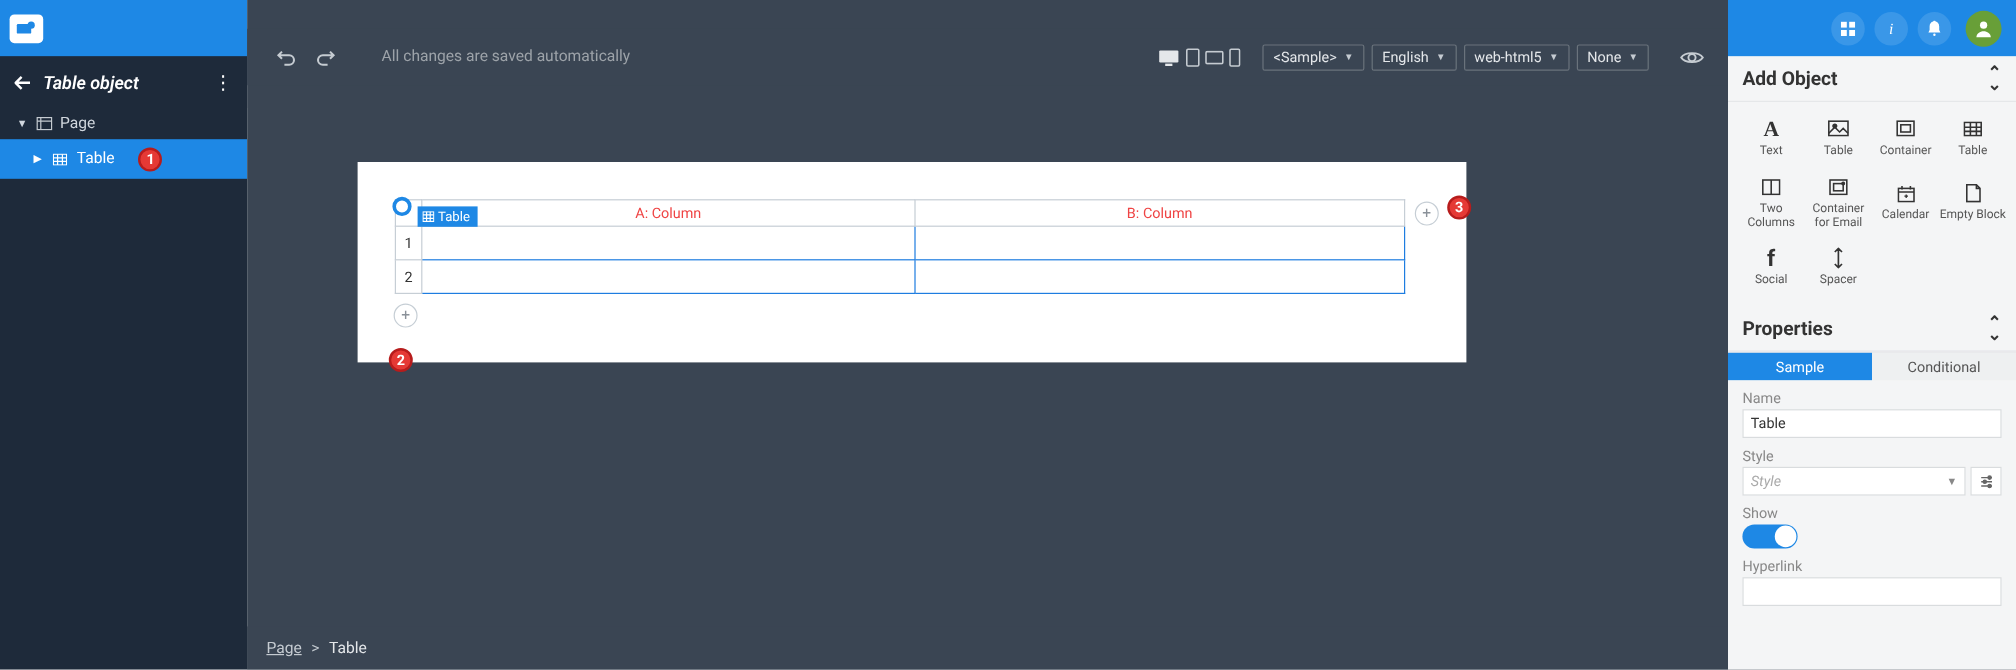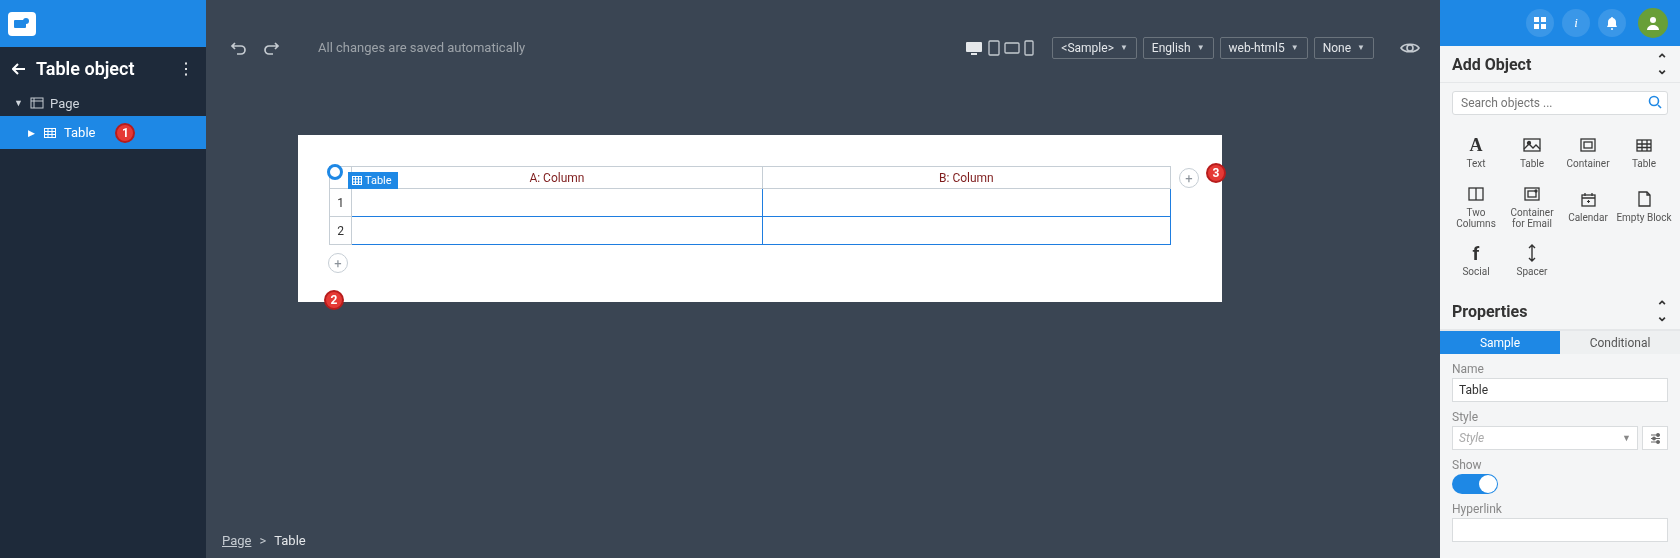--- a/index.html
+++ b/index.html
@@ -5,21 +5,21 @@
 * { margin: 0; padding: 0; box-sizing: border-box; font-family: -apple-system, BlinkMacSystemFont, "Segoe UI", Roboto, Helvetica, Arial, sans-serif; }
 body { width: 1680px; height: 558px; overflow: hidden; background: #fff; }
 .app { display: flex; height: 100%; }
 
 
 .left-col { width: 206px; display: flex; flex-direction: column; background: #1e2a3a; }
 .blue-corner { height: 47px; background: #1e88e5; display: flex; align-items: center; padding-left: 8px; }
 .corner-badge { width: 28px; height: 24px; background: #fff; border-radius: 4px; display: flex; align-items: center; justify-content: center; color:#1e88e5; font-size:13px; font-weight:700; }
 .obj-title-bar { height: 43px; display: flex; align-items: center; color: #fff; padding: 0 12px; background:#1e2a3a; }
 .obj-title-bar .back { margin-right: 10px; }
-.obj-title-bar .title { font-size: 18px; font-weight: 600; flex: 1; }
+.obj-title-bar .title { font-size: 15px; font-weight: 600; flex: 1; font-style: italic; }
 .obj-title-bar .dots { font-size: 16px; }
 .tree { color: #d0d6dd; font-size: 13px; }
 .tree-row { display: flex; align-items: center; height: 26px; padding-left: 14px; gap: 6px; cursor:pointer; }
 .tree-row.child { padding-left: 28px; height: 33px; }
 .tree-row.sel { background: #1e88e5; color: #fff; }
 .tree-row .caret { font-size:9px; width: 10px; }
 .tree-row .ic { width: 14px; text-align:center; font-size:12px; }
 
 
 .center-col { flex: 1; display: flex; flex-direction: column; background: #3a4553; min-width:0;}
@@ -35,21 +35,21 @@
 
 .canvas-wrap { flex:1; padding: 64px 40px 0 92px; overflow:hidden; position:relative; min-height:0;}
 .canvas { width: 924px; height: 167px; background:#fff; position:relative; }
 
 .table-obj { position:absolute; left:31px; top:31px; width:842px; }
 .sel-handle { position:absolute; left:-2px; top:-2px; width:16px; height:16px; border-radius:50%; border:3px solid #1e88e5; background:#fff; z-index:5;}
 .table-tag { position:absolute; left:19px; top:6px; background:#1e88e5; color:#fff; font-size:11px; padding:2px 6px 2px 4px; display:flex; align-items:center; gap:3px; z-index:4;}
 .tbl { width:100%; border-collapse:collapse; font-size:12px; }
 .tbl th, .tbl td { border:1px solid #c6ced5; height:28px; }
 .tbl th.rownum, .tbl td.rownum { width:22px; text-align:center; background:#fff; color:#333; border:1px solid #c6ced5; font-weight:400;}
-.tbl th.colhead { background:#fff; color:#7f1d1d; text-align:center; font-weight:400; height:22px;}
+.tbl th.colhead { background:#fff; color:#ef4444; text-align:center; font-weight:400; height:22px;}
 .tbl td.cell { border:1px solid #1e7de0; }
 .tbl th.corner { width:22px; height:22px; background:#fff;}
 .add-circle { width:20px; height:20px; border-radius:50%; border:1px solid #c6ced5; display:flex; align-items:center; justify-content:center; color:#8a9199; font-size:13px; cursor:pointer; background:#fff;}
 .add-col { position:absolute; right:-28px; top:2px; }
 .add-row { position:absolute; left:-1px; bottom:-28px; }
 
 .callout { position:absolute; width:20px; height:20px; border-radius:50%; background:#e53935; border:2px solid #b71c1c; color:#fff; font-size:12px; font-weight:700; display:flex; align-items:center; justify-content:center; z-index:20; }
 
 .breadcrumb { height:36px; display:flex; align-items:center; padding-left:16px; color:#c5cbd1; font-size:13px; gap:8px; background:#3a4553;}
 .breadcrumb .bc-link { text-decoration:underline; cursor:pointer;}
@@ -272,31 +272,20 @@
           </svg>
         </div>
     </div>
 
     <div class="panel-title">
       <span>Add Object</span>
       <span class="sp"></span>
       <span class="coll">⌃<br>⌄</span>
     </div>
 
-    <div class="search-row">
-      <div class="search-wrap">
-        <input class="search-input" placeholder="Search objects ..." style="">
-        <span class="sic">
-          <svg width="14" height="14" viewBox="0 0 14 14" fill="none" stroke="#1e88e5" stroke-width="1.6">
-              <circle cx="6" cy="6" r="4.5"></circle>
-              <path d="M10 10l3 3"></path>
-            </svg>
-        </span>
-      </div>
-    </div>
 
     <div class="object-grid">
       <div class="obj-item">
           <span class="oic" style="font-family:Georgia,serif;font-weight:700;">A</span>
           <span class="olbl">Text</span>
         </div>
       <div class="obj-item">
           <span class="oic">
             <svg width="18" height="14" viewBox="0 0 18 14" fill="none" stroke="#333" stroke-width="1.3">
               <rect x="1" y="1" width="16" height="12"></rect>

